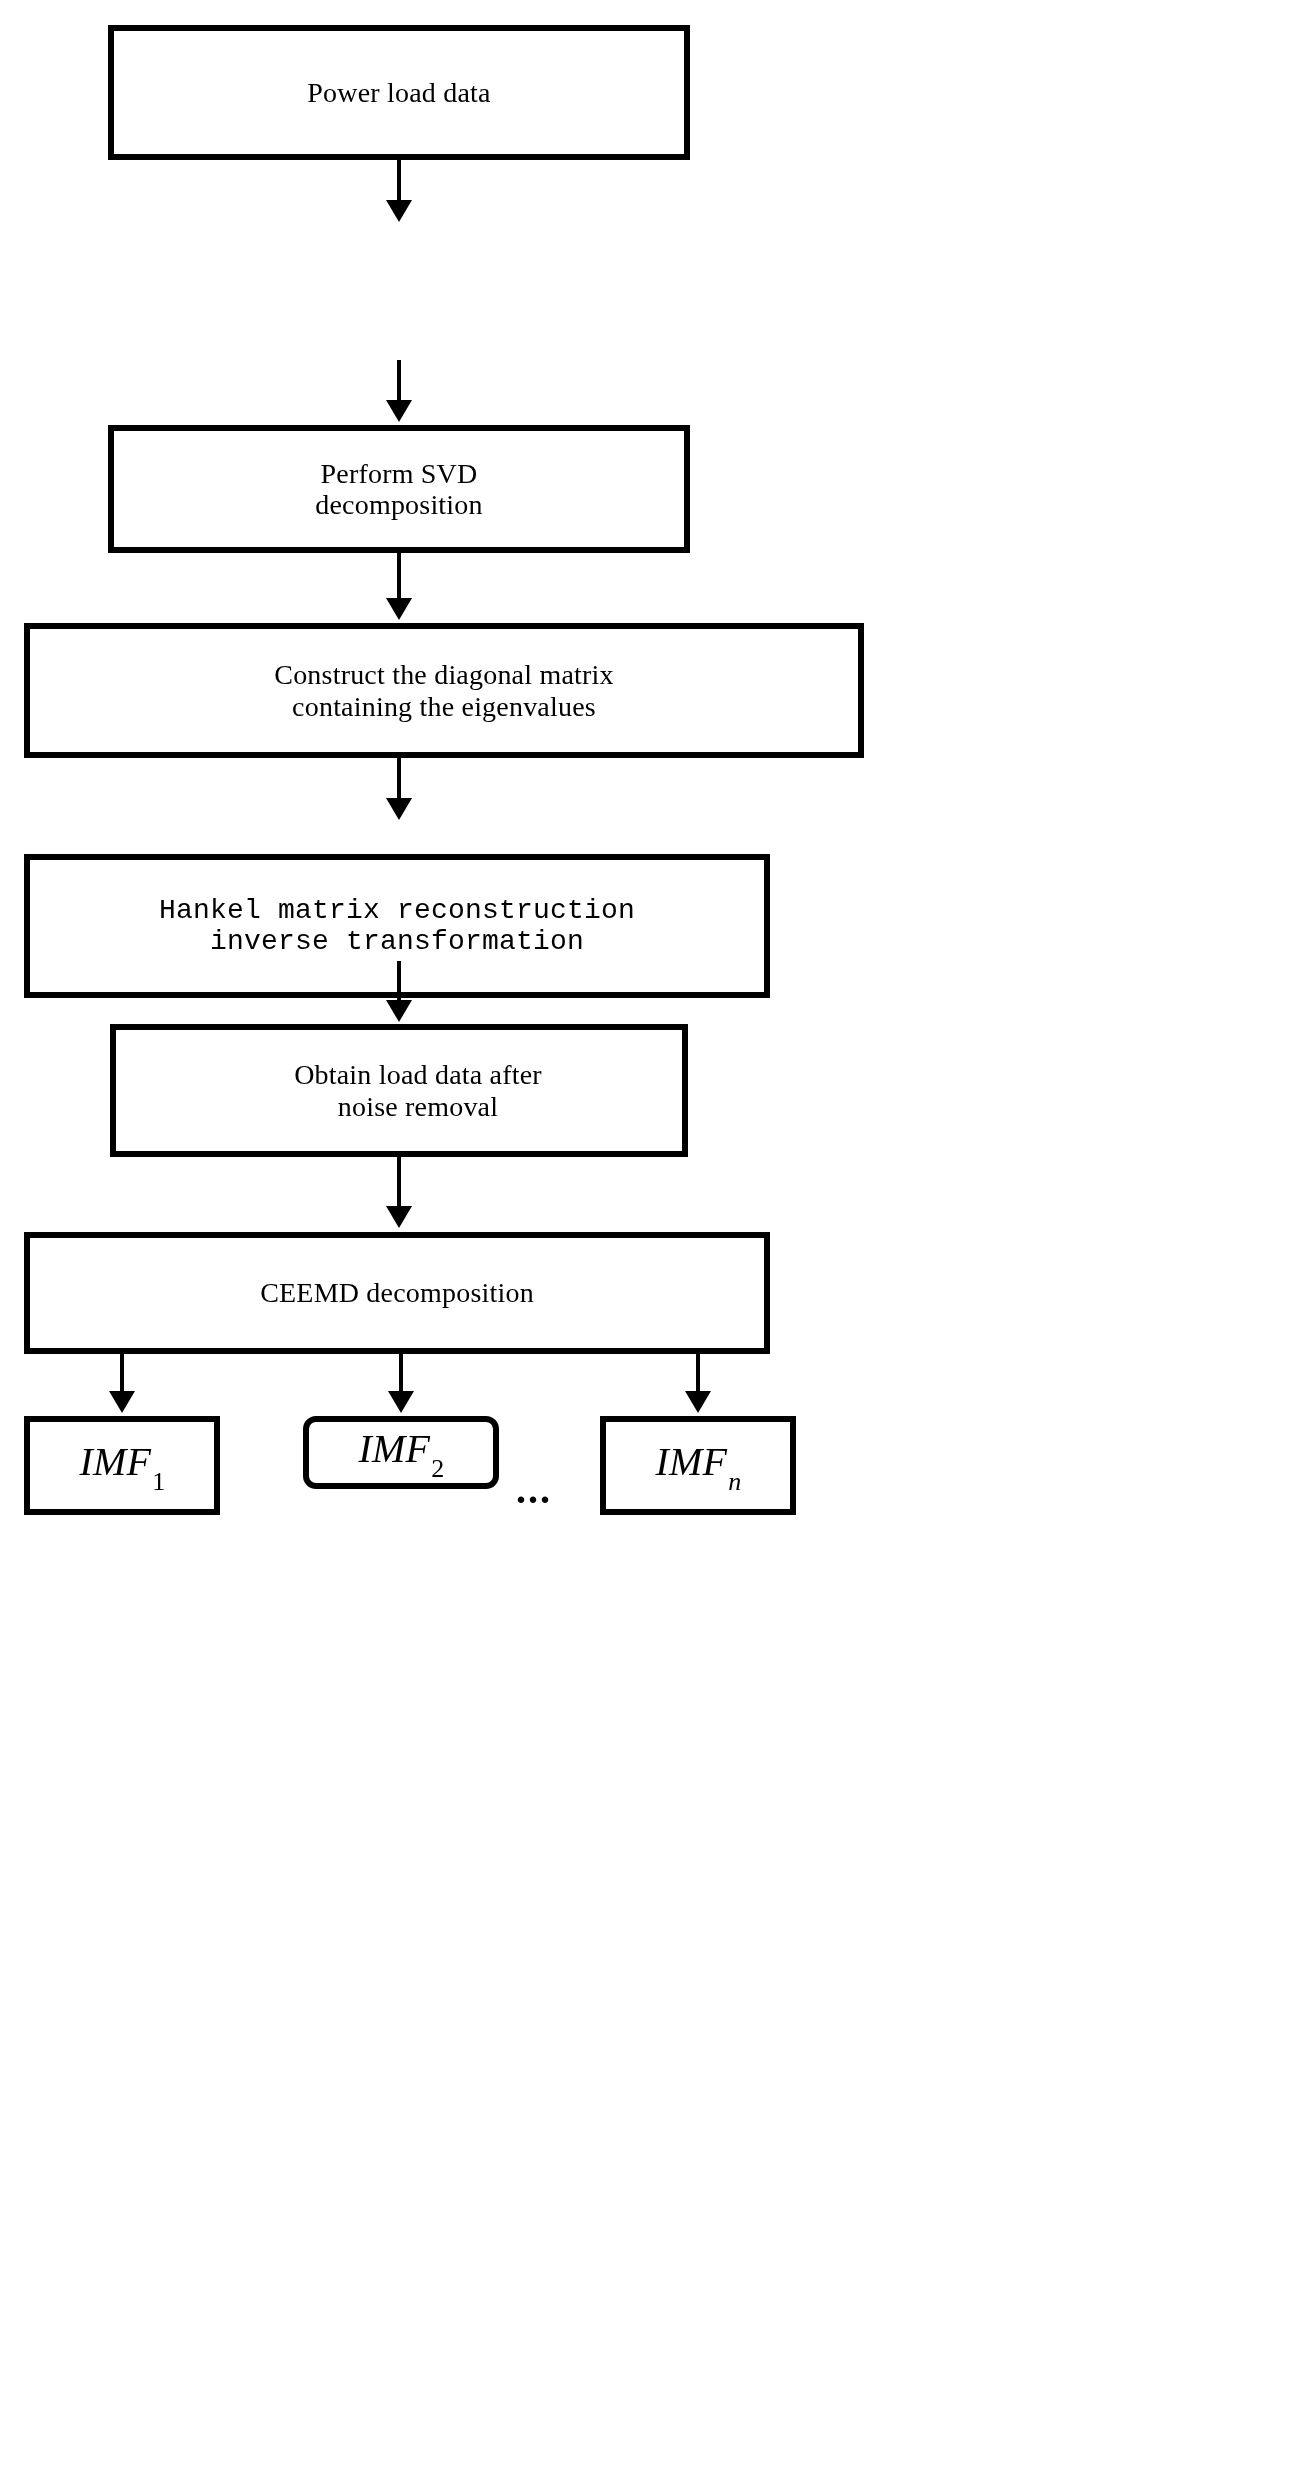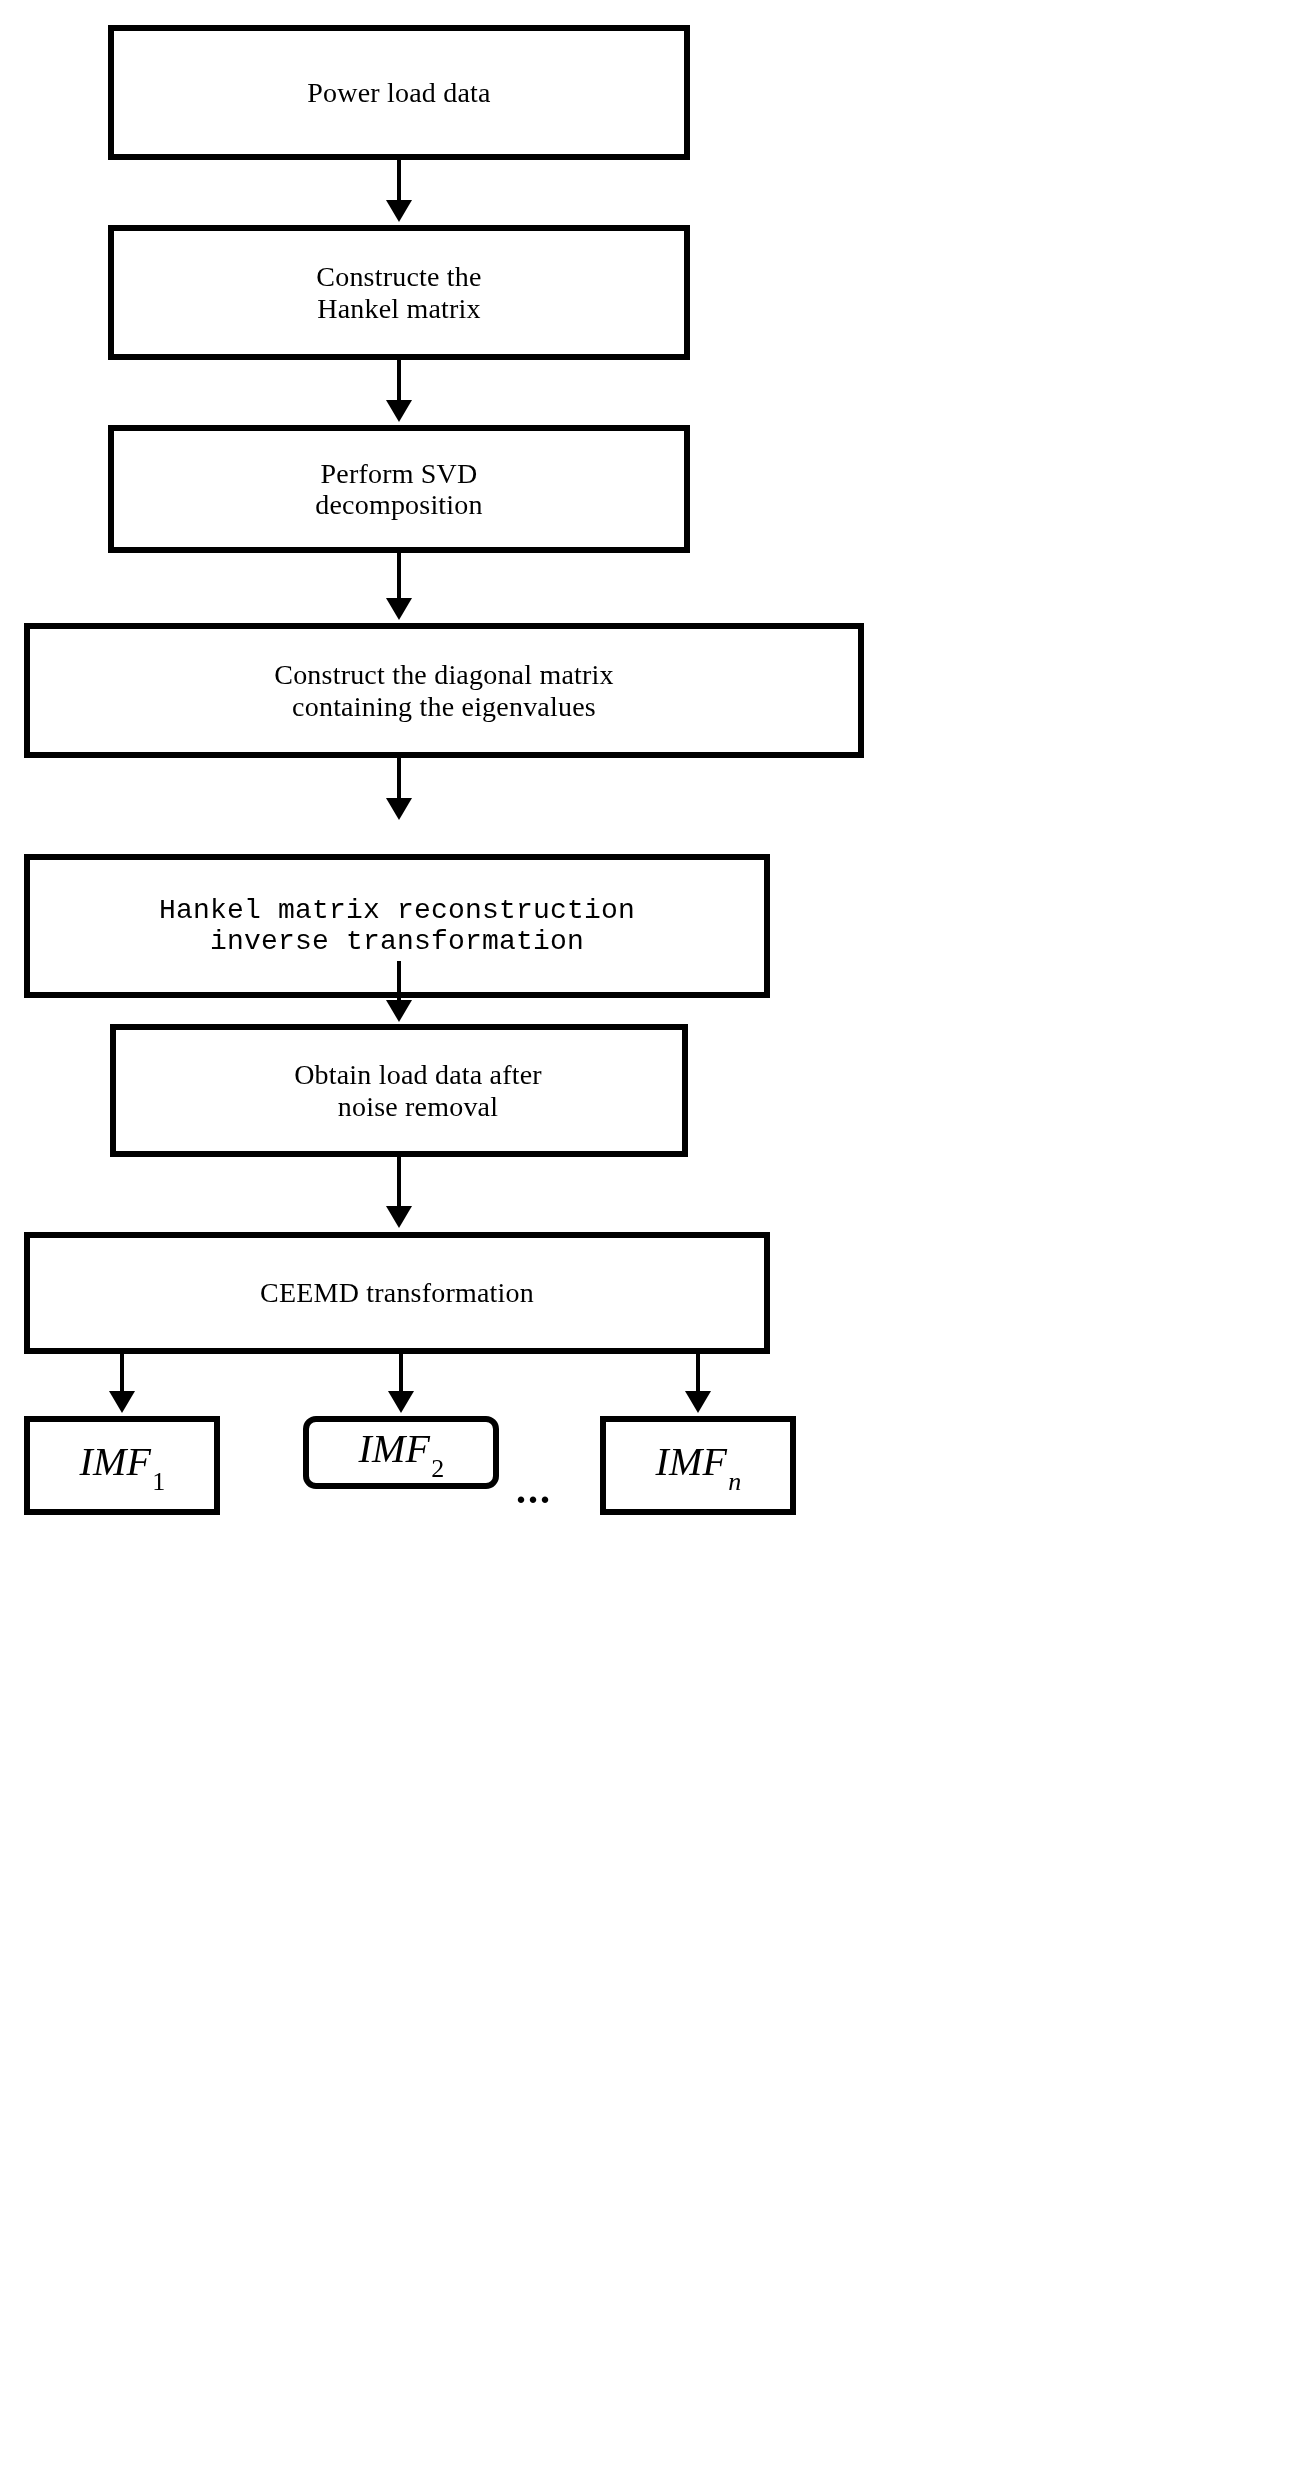--- a/index.html
+++ b/index.html
@@ -84,24 +84,20 @@
 
 <div id="canvas">
 
   <div class="node" id="n1">
     <span class="label fs-36">Power load data</span>
   </div>
 
   <div class="conn" style="left:397px; top:160px; height:43px;"></div>
   <div class="arrowhead" style="left:386px; top:200px;"></div>
 
-  <div class="node" id="n2">
-    <span class="label fs-36">Constructe the
-Hankel matrix</span>
-  </div>
 
   <div class="conn" style="left:397px; top:360px; height:43px;"></div>
   <div class="arrowhead" style="left:386px; top:400px;"></div>
 
   <div class="node" id="n3">
     <span class="label fs-36">Perform SVD
 decomposition</span>
   </div>
 
   <div class="conn" style="left:397px; top:553px; height:46px;"></div>
@@ -125,21 +121,21 @@
 
   <div class="node" id="n6">
     <span class="label fs-36">Obtain load data after
 noise removal</span>
   </div>
 
   <div class="conn" style="left:397px; top:1157px; height:50px;"></div>
   <div class="arrowhead" style="left:386px; top:1206px;"></div>
 
   <div class="node" id="n7">
-    <span class="label fs-36">CEEMD transformation</span>
+    <span class="label fs-36">CEEMD decomposition</span>
   </div>
 
   <div class="conn" style="left:120px; top:1354px; height:38px;"></div>
   <div class="arrowhead" style="left:109px; top:1391px;"></div>
 
   <div class="conn" style="left:399px; top:1354px; height:38px;"></div>
   <div class="arrowhead" style="left:388px; top:1391px;"></div>
 
   <div class="conn" style="left:696px; top:1354px; height:38px;"></div>
   <div class="arrowhead" style="left:685px; top:1391px;"></div>

